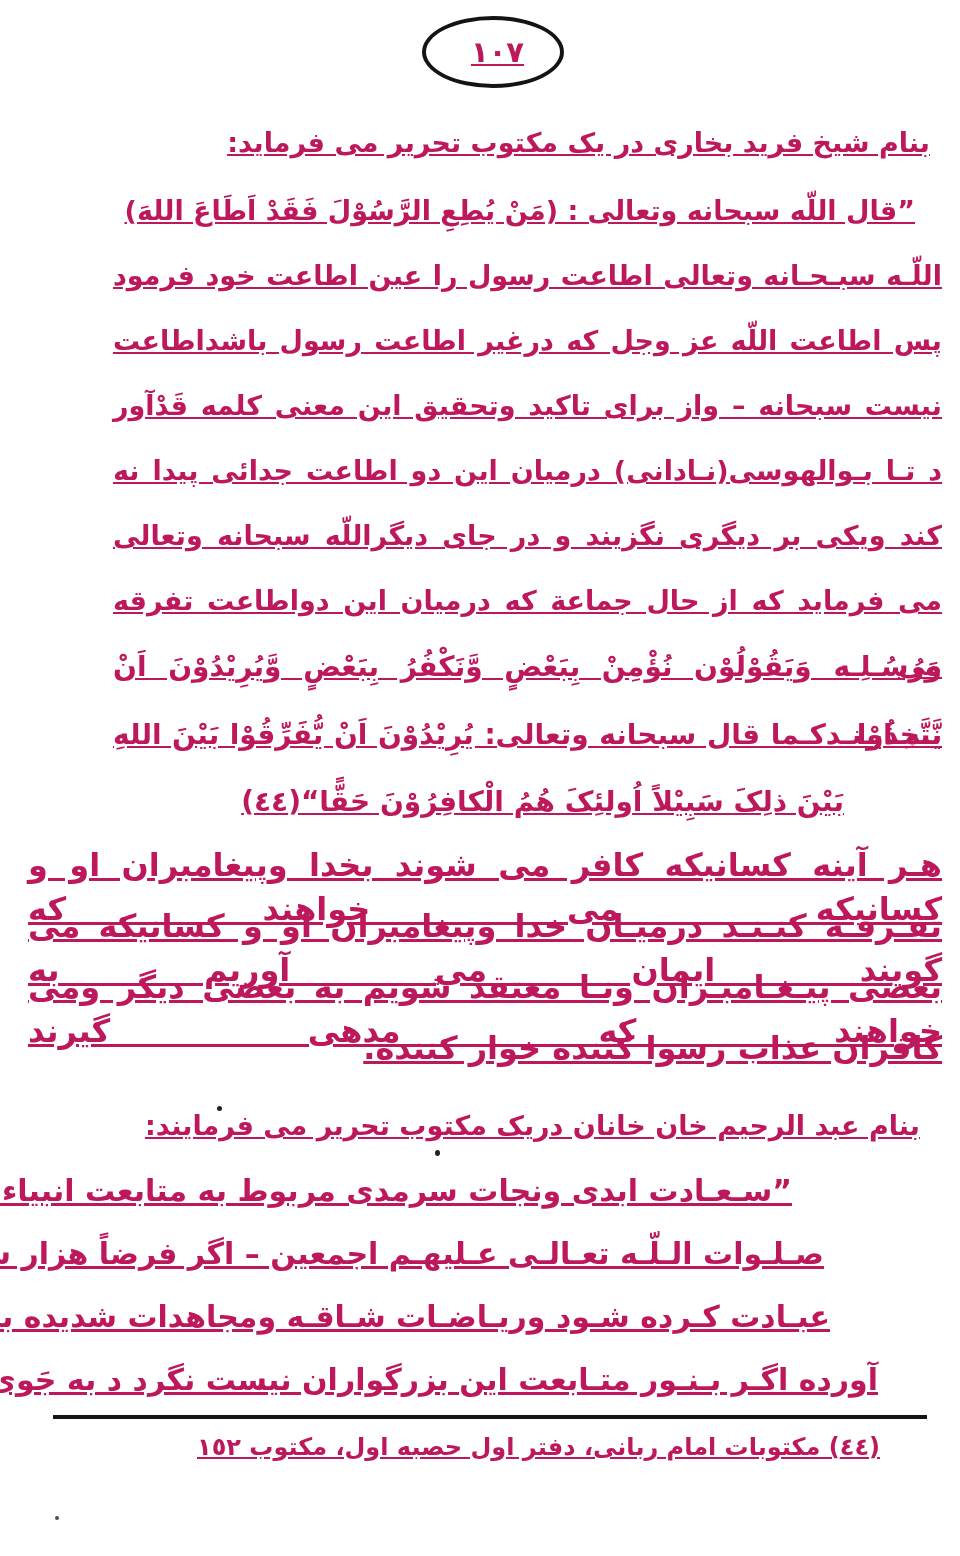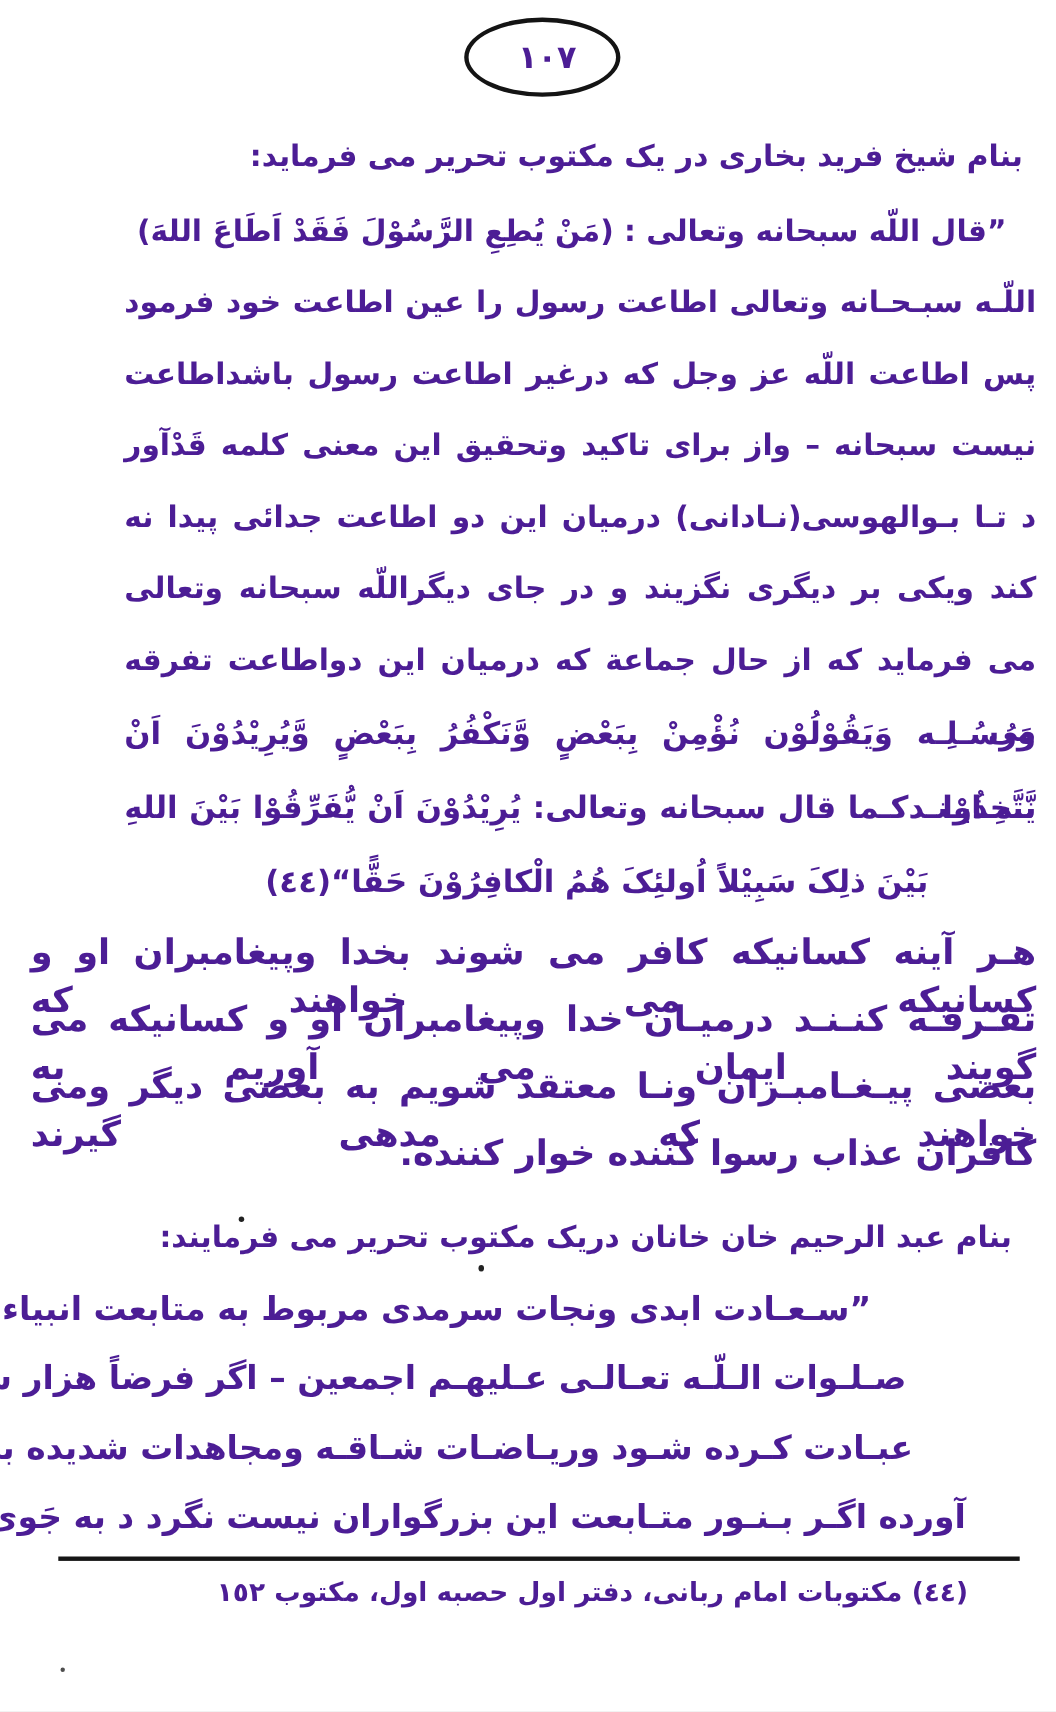--- a/index.html
+++ b/index.html
@@ -4,21 +4,22 @@
 <style>
   html,body{margin:0;padding:0;background:#e9e9e9;}
   .page{
     width:960px;height:1556px;
     background:#ffffff;
     position:relative;
     overflow:hidden;
     margin:0 auto;
     direction:rtl;
     font-family:"DejaVu Sans",sans-serif;
-    color:#4c1d95;
+    color:#be185d;
+    text-decoration:underline;
   }
   .content{padding:0 18px;}
   
   .oval-wrap{height:92px;display:flex;align-items:flex-start;justify-content:center;padding-top:16px;box-sizing:border-box;}
   .oval{
     width:134px;height:64px;
     border:4px solid #141414;
     border-radius:50%;
     display:flex;align-items:center;justify-content:center;
     transform:translateX(13px);

